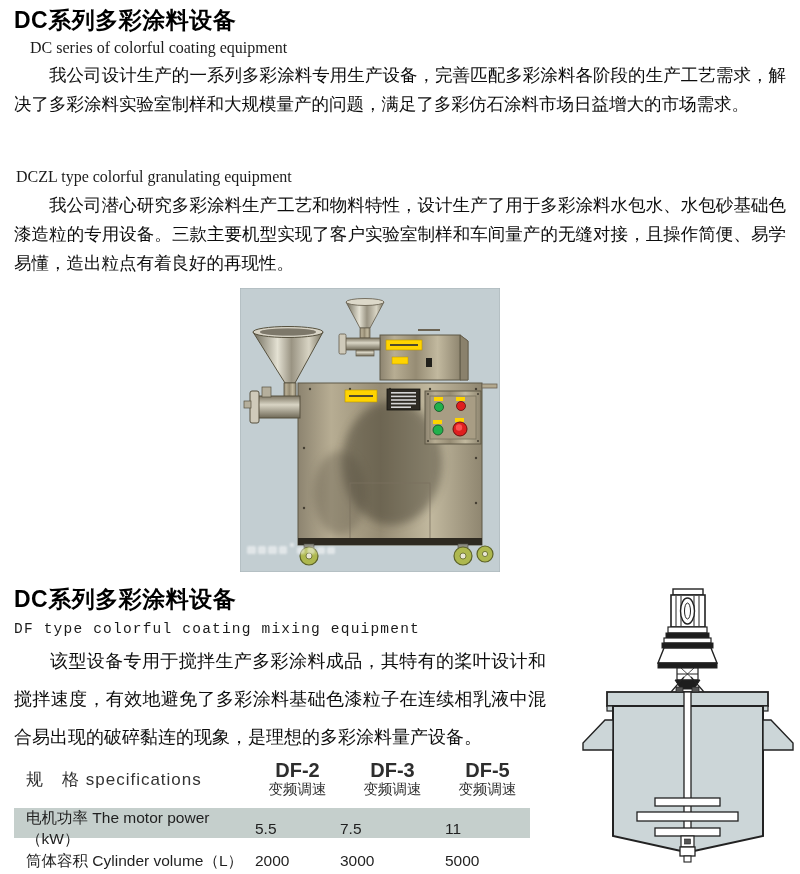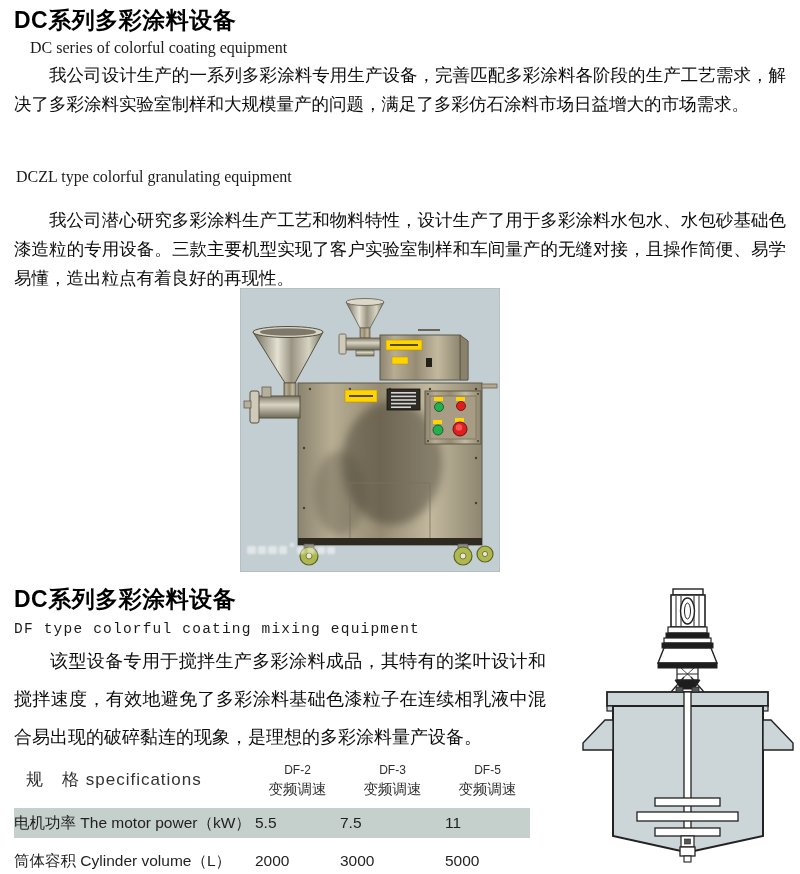--- a/index.html
+++ b/index.html
@@ -34,37 +34,37 @@
     font-size:18px; line-height:38px; color:#0d0d0d;
     text-align:justify; text-indent:2em;
   }
 
   
   #dc-title    { left:14px; top:7px; }
   #dc-sub     { left:14px; top:38px; }
   #dc-body    { left:14px; top:61px; width:772px; }
   #dczl-title  { left:14px; top:136px; }
   #dczl-sub   { left:0; top:167px;text-align:right; }
-  #dczl-body  { left:14px; top:206px; width:772px; }
+  #dczl-body  { left:14px; top:191px; width:772px; }
   #photo      { left:240px; top:288px; width:260px; height:284px; }
   #df-title    { left:14px; top:586px; }
   #df-sub     { left:14px; top:620px; }
   #df-body    { left:14px; top:642px; width:532px; }
   #diagram    { left:563px; top:584px; width:237px; height:290px; }
 
   
   #spec-table { left:14px; top:756px; width:516px; font-family:"Liberation Sans",sans-serif; }
   .t-row { display:grid; grid-template-columns:241px 85px 105px 85px; align-items:center; }
   .t-head { height:46px; }
   .t-head .label { font-size:17px; color:#333; align-self:center; padding-left:12px; letter-spacing:1px;}
   .model { text-align:center; color:#2e2e2e; }
-  .model .m-name { display:block; font-size:12px; font-weight:400; line-height:20px; }
+  .model .m-name { display:block; font-size:20px; font-weight:700; line-height:20px; }
   .model .m-mode { display:block; font-size:14.5px; line-height:19px; }
   .t-data { height:30px; font-size:15.5px; color:#1f1f1f; }
-  .t-data .label { font-weight:500; }
+  .t-data .label { padding-left:12px; font-weight:500; }
   .t-data .val { text-align:left; font-weight:500; }
   .row-shaded { background:var(--row_shade,#c5cfcc); margin-top:6px; }
   .row-plain  { background:transparent; margin-top:8px; }
 
   svg { display:block; }
 </style>
 </head>
 <body>
 
 <div class="page">

